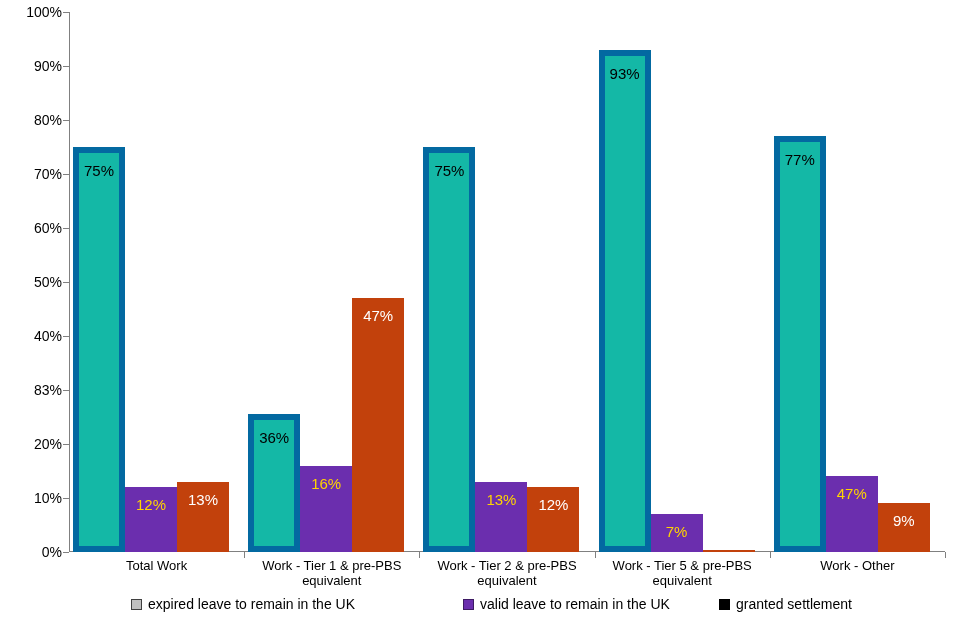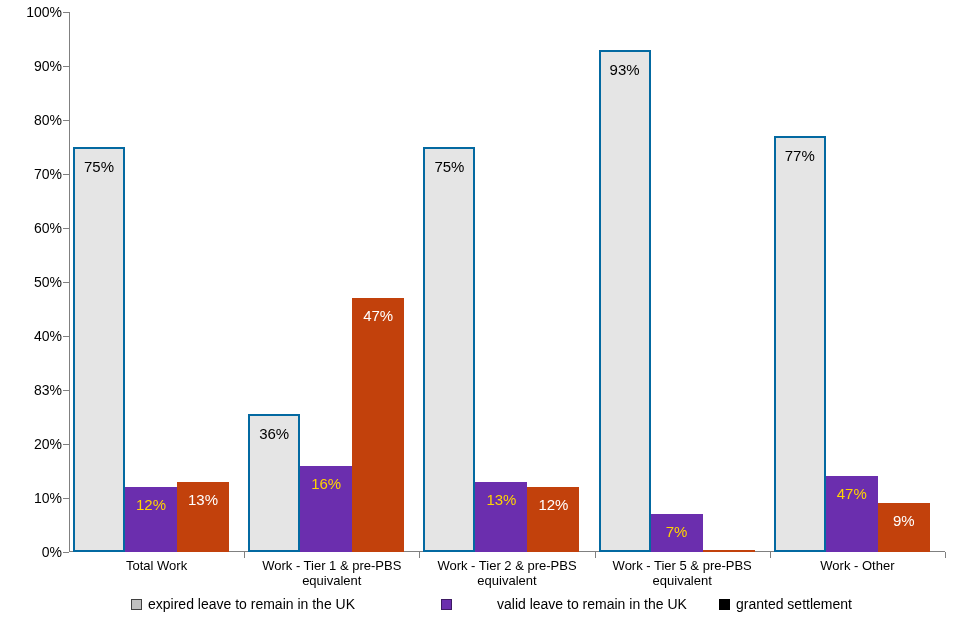--- a/index.html
+++ b/index.html
@@ -78,22 +78,22 @@
     position: absolute;
     left: 0; right: 0; bottom: 0;
     height: 100%;
   }
   .bar {
     position: absolute;
     bottom: 0;
     overflow: visible;
   }
   .bar-grey {
-    background: #e5e5e5;
-    border: 2px solid #0369a1;
+    background: #14b8a6;
+    border: 6px solid #0369a1;
   }
   .bar-purple {
     background: #6b2eae;
   }
   .bar-black {
     background: #c2410c;
   }
   .bar-label {
     position: absolute;
     left: 0;
@@ -281,21 +281,21 @@
       <div class="x-label" style="left: 700.8px; width: 175.2px;">
         <div>Work - Other</div>
       </div>
     </div>
 
   <div class="legend">
       <div class="legend-item" style="left: 62px;">
         <span class="legend-swatch sw-grey"></span>
         <span class="legend-text">expired leave to remain in the UK</span>
       </div>
-      <div class="legend-item" style="left: 372px; gap: 39px;">
+      <div class="legend-item" style="left: 394px;">
         <span class="legend-swatch sw-purple"></span>
         <span class="legend-text">valid leave to remain in the UK</span>
       </div>
       <div class="legend-item" style="left: 650px;">
         <span class="legend-swatch sw-black"></span>
         <span class="legend-text">granted settlement</span>
       </div>
     </div>
 
 <div class="x-tick" style="left: 244.2px;"></div>

